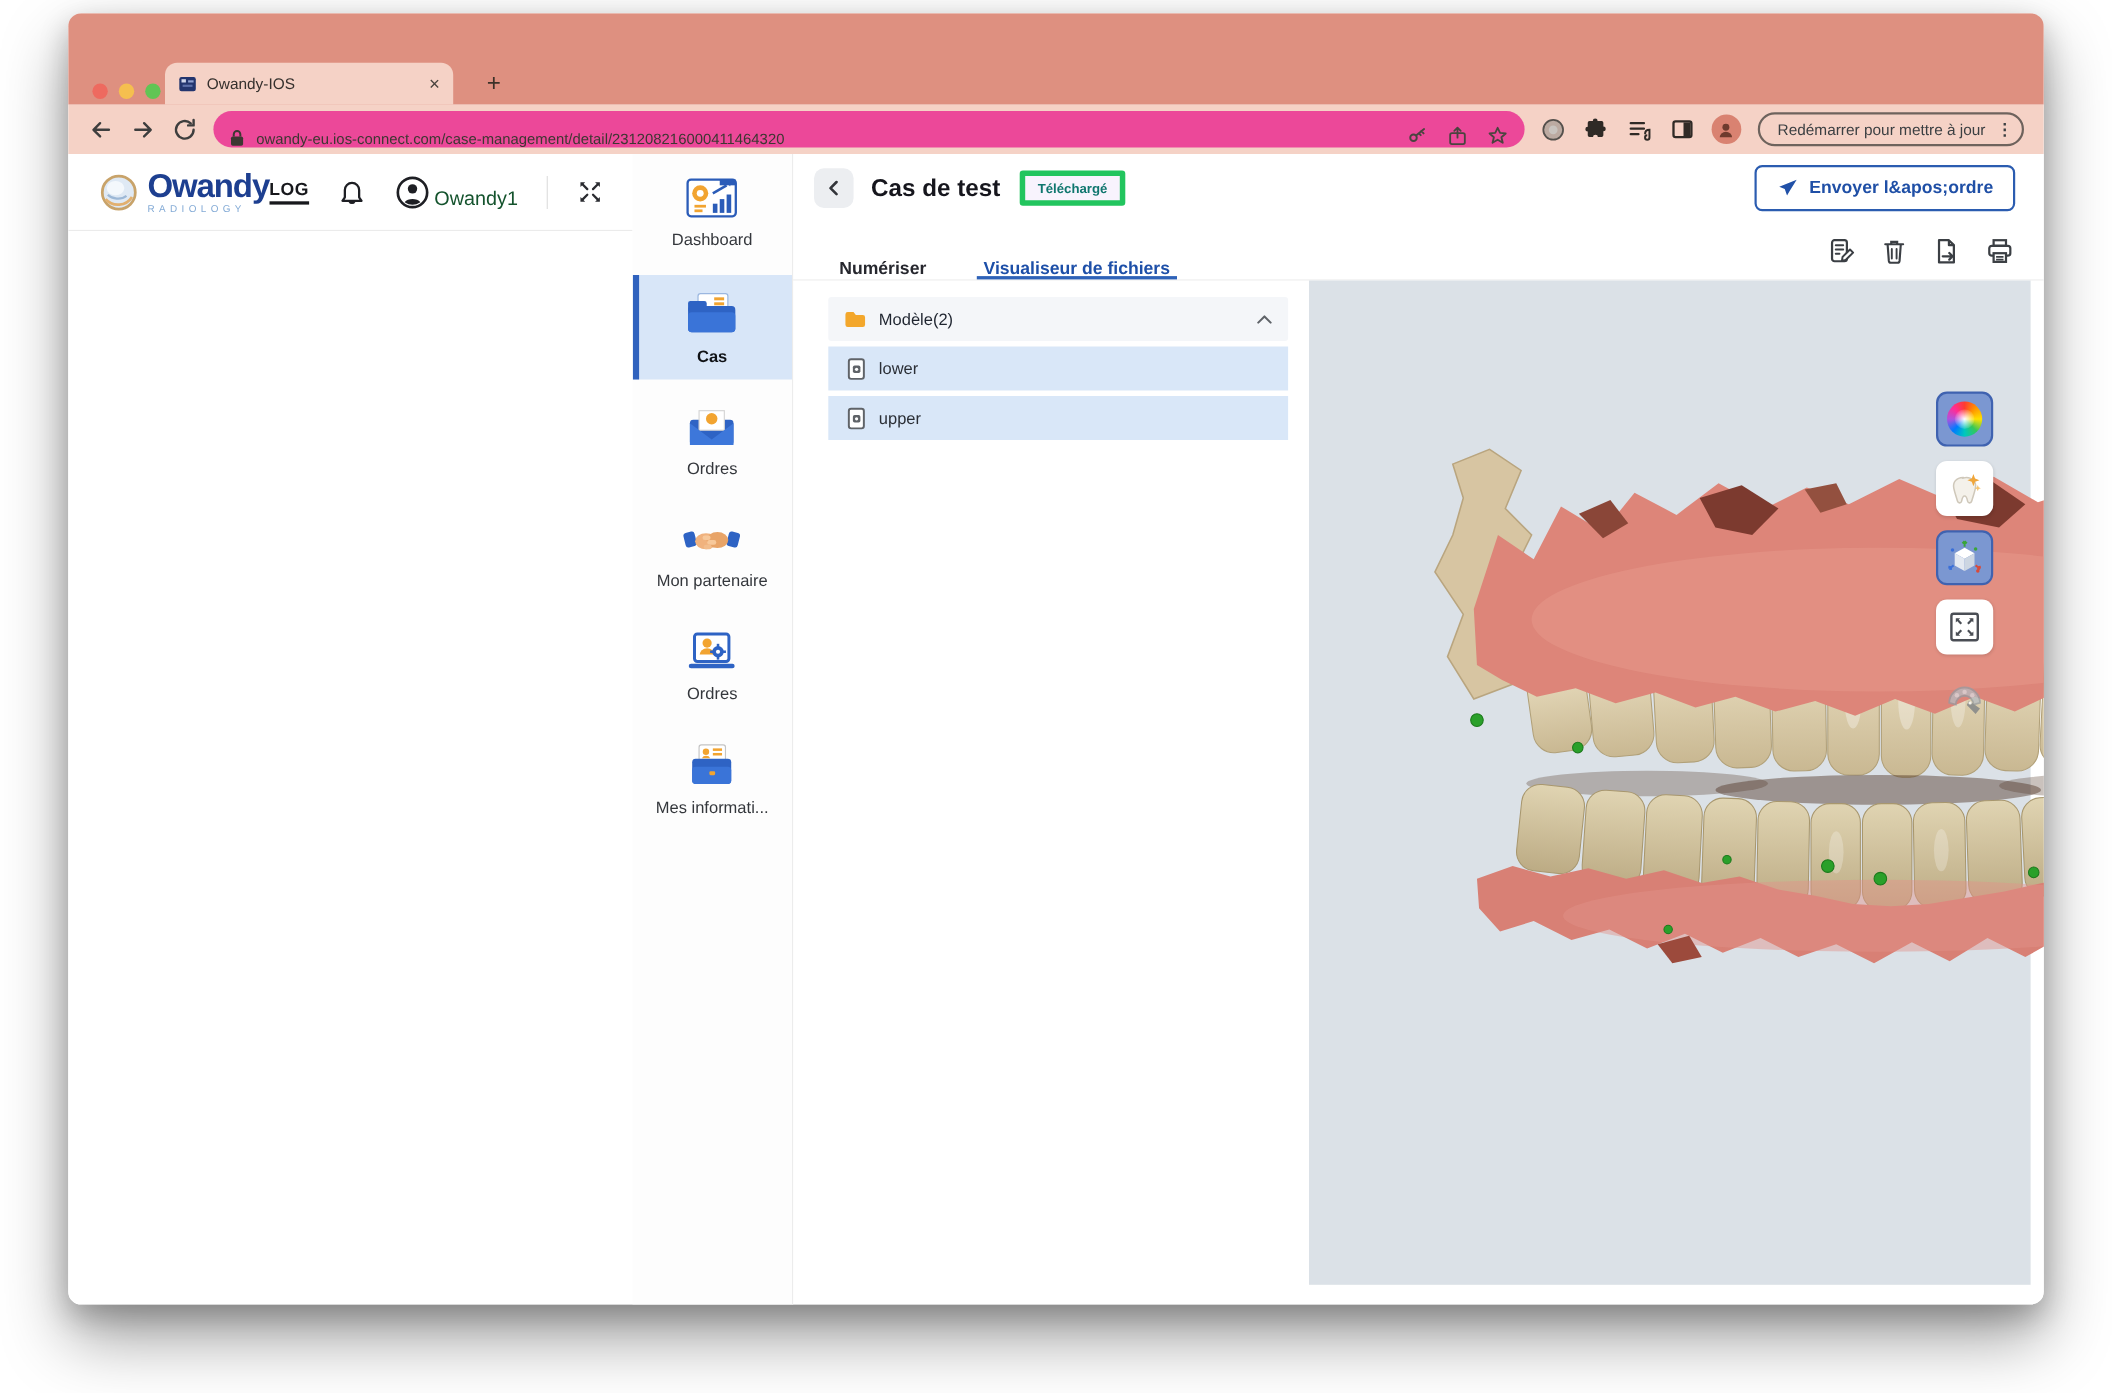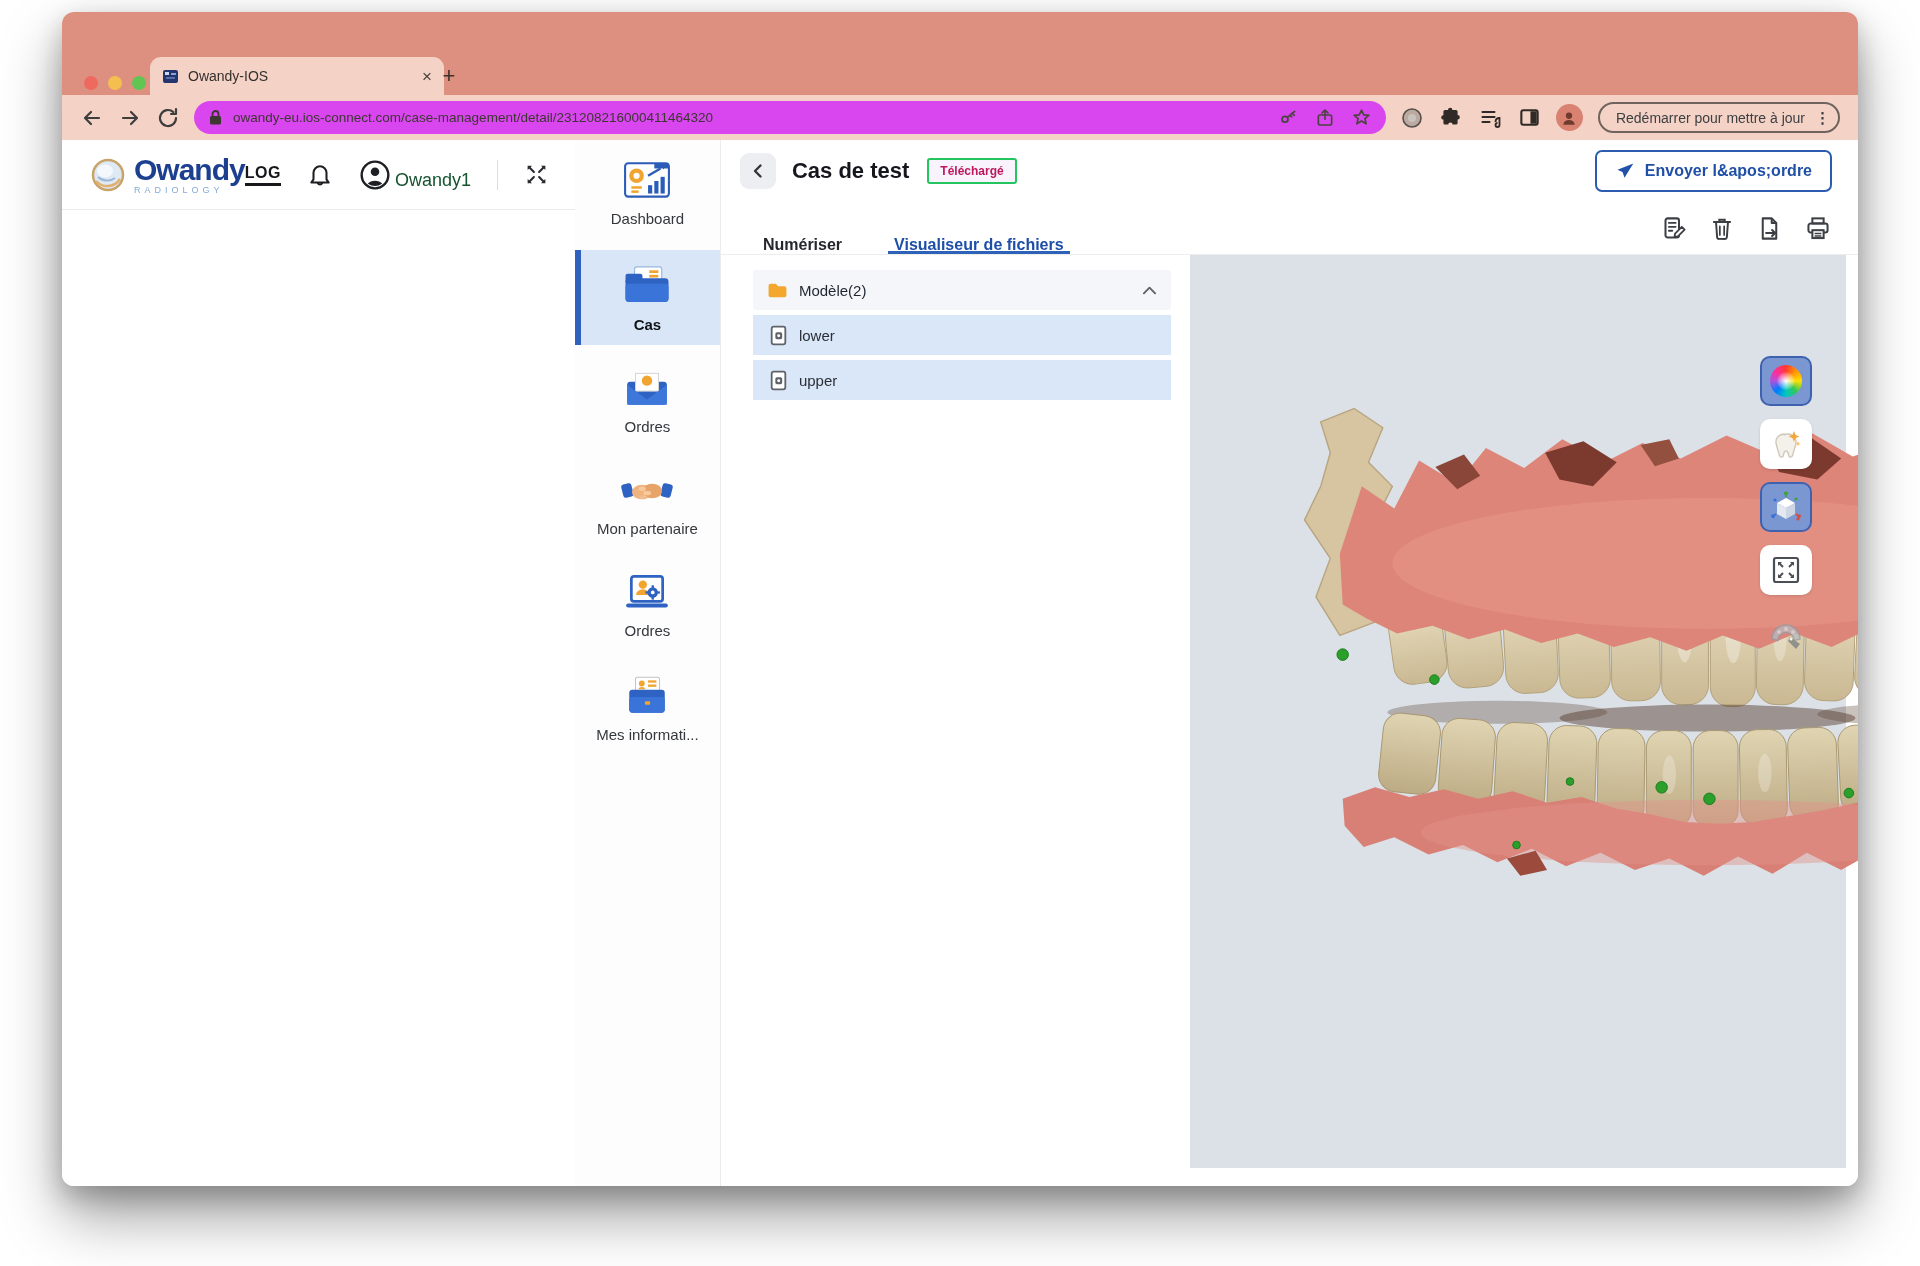--- a/index.html
+++ b/index.html
@@ -4,29 +4,29 @@
 <style>
   *{margin:0;padding:0;box-sizing:border-box}
   html,body{width:1920px;height:1266px;background:#ffffff;font-family:"Liberation Sans",sans-serif;overflow:hidden}
   .window{position:absolute;left:62px;top:12px;width:1796px;height:1174px;border-radius:12px;overflow:hidden;
           background:#fff;box-shadow:0 30px 60px rgba(0,0,0,.38),0 10px 26px rgba(0,0,0,.22)}
   
   .tabstrip{height:83px;background:#de9080;position:relative}
   .traffic{position:absolute;left:22px;top:64px;display:flex;gap:10px}
   .dot{width:14px;height:14px;border-radius:50%}
   .dot.r{background:#ee6a5f}.dot.y{background:#f5bf4f}.dot.g{background:#61c554}
-  .tab{position:absolute;left:88px;bottom:0;width:294px;height:38px;background:#f5d2c6;border-radius:11px 11px 0 0;
+  .tab{position:absolute;left:88px;bottom:0;width:262px;height:38px;background:#f5d2c6;border-radius:11px 11px 0 0;
        display:flex;align-items:center;padding:2px 12px;gap:9px}
   .tab-title{font-size:14px;color:#35302d;flex:1;white-space:nowrap;overflow:hidden}
   .tab-close{font-size:17px;color:#4a443f;line-height:1;cursor:default}
   .newtab{position:absolute;left:372px;bottom:4px;width:30px;height:30px;display:flex;align-items:center;justify-content:center;
           font-size:22px;color:#3c3128}
   .toolbar{height:45px;background:#f5d2c6;display:flex;align-items:center;padding:0 18px;gap:14px}
   .nav-ico{width:24px;height:24px;flex:0 0 auto}
-  .urlbar{flex:1;height:33px;background:#d946ef;border-radius:17px;display:flex;align-items:center;padding:0 14px;gap:10px;min-width:0}
+  .urlbar{flex:1;height:33px;background:#ec4899;border-radius:17px;display:flex;align-items:flex-end;padding:0 14px;gap:10px;min-width:0}
   .url-text{font-size:13.5px;color:#3d3732;flex:1;white-space:nowrap;overflow:hidden}
   .url-right{display:flex;gap:16px;align-items:center}
   .chrome-right{display:flex;gap:15px;align-items:center}
   .avatar-chip{width:27px;height:27px;border-radius:50%;background:#d98271;display:flex;align-items:center;justify-content:center}
   .update-pill{height:31px;border:2px solid #6e635d;border-radius:16px;display:flex;align-items:center;gap:10px;
                padding:0 8px 0 16px;color:#3b3f42;font-size:14px;font-weight:500;white-space:nowrap}
   .kebab{font-size:15px;color:#3b3f42;font-weight:700}
   
   .app{height:1046px;display:flex;flex-direction:row;background:#fff}
   .app-header{height:70px;border-bottom:1px solid #ebebeb;display:flex;align-items:center;padding:0 26px}
@@ -43,21 +43,21 @@
   .sidebar{width:146px;background:#fdfdfd;border-right:1px solid #ececec;padding-top:8px;display:flex;flex-direction:column}
   .side-item{display:flex;flex-direction:column;align-items:center;gap:9px;padding:13px 4px 12px;margin-bottom:11px;cursor:default}
   .side-item .lbl{font-size:15px;color:#34373c;white-space:nowrap}
   .side-item.active{background:#d8e6f8;box-shadow:inset 6px 0 0 #2f62be}
   .side-item.active .lbl{font-weight:700;color:#101216}
   
   .content{flex:1;display:flex;flex-direction:column;min-width:0}
   .title-row{height:62px;display:flex;align-items:center;padding:0 26px 0 19px}
   .back-btn{width:36px;height:36px;border-radius:9px;background:#eceef1;display:flex;align-items:center;justify-content:center}
   .page-title{font-size:22px;font-weight:700;color:#16161d;margin-left:16px}
-  .badge{margin-left:18px;background:#f8f3fd;border:2px solid #22c55e;color:#be185d;font-size:12px;font-weight:700;
+  .badge{margin-left:18px;background:#f8f3fd;border:5px solid #22c55e;color:#0f766e;font-size:12px;font-weight:700;
          padding:4px 11px;border-radius:3px}
   .send-btn{margin-left:auto;display:flex;align-items:center;gap:10px;border:2px solid #2b5cb0;border-radius:7px;
             background:#fff;color:#1f4fa6;font-size:16px;font-weight:700;padding:9px 18px}
   .tabs-row{height:53px;display:flex;align-items:center;padding:0 26px 0 42px;border-bottom:1px solid #ededed}
   .tabbtn{font-size:16px;font-weight:700;color:#26272e;margin-right:52px;height:100%;display:flex;align-items:flex-end;position:relative}
   .tabbtn.active{color:#1d4fa8}
   .tabbtn.active::after{content:"";position:absolute;left:-6px;right:-6px;bottom:0;height:3px;background:#2e62b8}
   .doc-actions{margin-left:auto;display:flex;gap:21px;align-items:center}
   .body-row{flex:1;display:flex;min-height:0}
   

